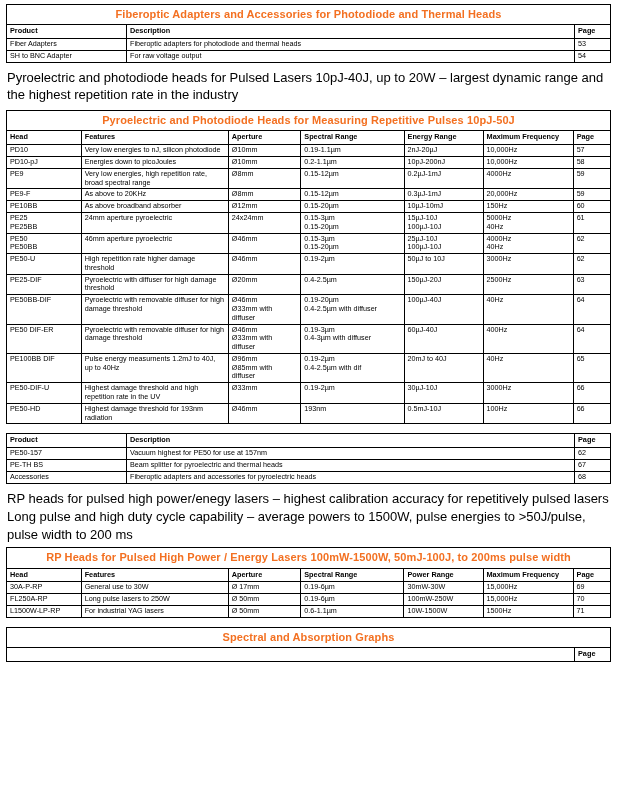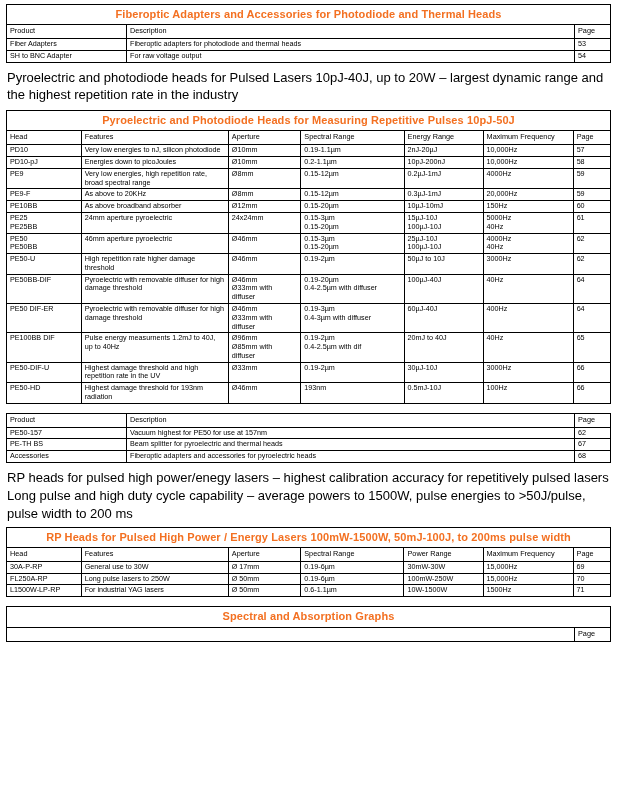--- a/index.html
+++ b/index.html
@@ -38,21 +38,21 @@
   .title-row td {
     text-align: center;
     color: #f37021;
     font-weight: bold;
     font-size: 11px;
     padding: 3px 2px;
     border: 1px solid #000;
     letter-spacing: 0.1px;
   }
   .hdr td {
-    font-weight: normal;
+    font-weight: bold;
     font-size: 7.3px;
     padding: 2px 3px;
   }
   .num {
     text-align: left;
   }
   .note {
     font-size: 13px;
     line-height: 1.35;
     margin: 6px 1px 6px 1px;
@@ -199,20 +199,29 @@
       <tr>
         <td>PE50-U</td>
         <td class="multiline">High repetition  rate higher damage threshold</td>
         <td class="multiline">Ø46mm</td>
         <td class="multiline">0.19-2µm</td>
         <td class="multiline">50µJ to 10J</td>
         <td class="multiline">3000Hz</td>
         <td class="num">62</td>
       </tr>
       <tr>
+        <td>PE25-DIF</td>
+        <td class="multiline">Pyroelectric with diffuser for high damage threshold</td>
+        <td class="multiline">Ø20mm</td>
+        <td class="multiline">0.4-2.5µm</td>
+        <td class="multiline">150µJ-20J</td>
+        <td class="multiline">2500Hz</td>
+        <td class="num">63</td>
+      </tr>
+      <tr>
         <td>PE50BB-DIF</td>
         <td class="multiline">Pyroelectric with removable diffuser for high damage threshold</td>
         <td class="multiline">Ø46mm
 Ø33mm with diffuser</td>
         <td class="multiline">0.19-20µm
 0.4-2.5µm with diffuser</td>
         <td class="multiline">100µJ-40J</td>
         <td class="multiline">40Hz</td>
         <td class="num">64</td>
       </tr>

